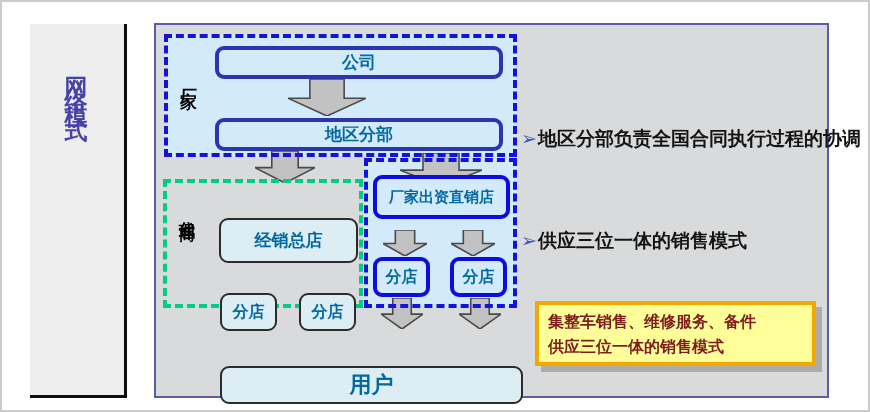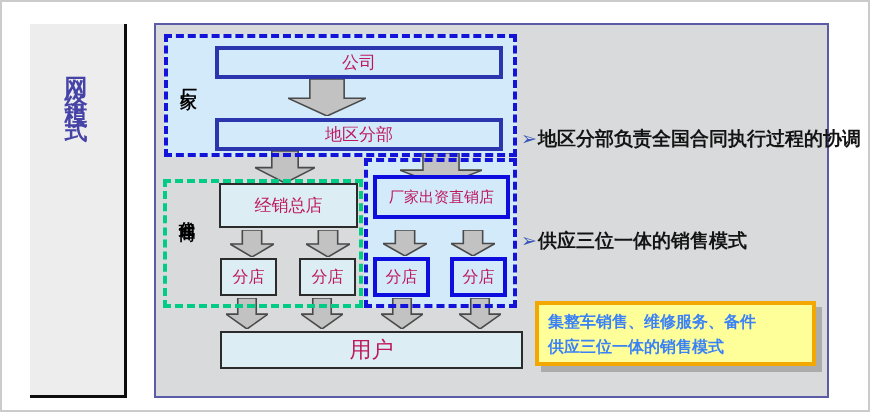--- a/index.html
+++ b/index.html
@@ -27,25 +27,25 @@
   .abs{position:absolute;box-sizing:border-box;}
   
   .factory-bg{left:162px;top:32px;width:353px;height:123px;background:#d3eafb;}
   .direct-bg{left:362px;top:156px;width:153px;height:150px;background:#d3eafb;}
   .factory-frame{left:162px;top:32px;width:353px;height:123px;border:4px dashed #1414d8;}
   .direct-frame{left:362px;top:156px;width:153px;height:150px;border:4px dashed #1414d8;}
   .agent-frame{left:161px;top:177px;width:200px;height:129px;border:4px dashed #00cc85;}
   
   .node{
     position:absolute;box-sizing:border-box;display:flex;align-items:center;justify-content:center;
-    font-weight:normal;color:#be185d;white-space:nowrap;
+    font-weight:bold;color:#0369a1;white-space:nowrap;border-radius:9px;
   }
   .navy{border:4px solid #2b35ad;background:#d3eafb;}
   .bright{border:4px solid #0d0de0;background:#d3eafb;}
-  .plain{border:2px solid #2b2b2b;background:#dcedf3;}
+  .plain{border:2px solid #2b2b2b;background:#dcedf3;margin-top:35px;}
   .company{left:213px;top:44px;width:288px;height:33px;font-size:17px;}
   .regional{left:213px;top:116px;width:288px;height:33px;font-size:17px;}
   .headstore{left:217px;top:181px;width:139px;height:45px;font-size:17px;}
   .branch-a1{left:218px;top:256px;width:57px;height:38px;font-size:16px;}
   .branch-a2{left:297px;top:256px;width:57px;height:38px;font-size:16px;}
   .directstore{left:371px;top:173px;width:137px;height:44px;font-size:15px;}
   .branch-b1{left:371px;top:255px;width:57px;height:40px;font-size:16px;}
   .branch-b2{left:448px;top:255px;width:57px;height:40px;font-size:16px;}
   .users{left:218px;top:329px;width:303px;height:38px;font-size:22px;}
   
@@ -59,21 +59,21 @@
   .arrow{position:absolute;display:block;}
   
   .annot{position:absolute;font-size:19px;font-weight:bold;color:#141414;white-space:nowrap;}
   .annot .bullet{color:#3a57b8;margin-right:1px;font-weight:normal;}
   .annot1{left:519px;top:124px;}
   .annot2{left:519px;top:226px;}
   
   .note{
     position:absolute;left:533px;top:299px;width:281px;height:65px;box-sizing:border-box;
     background:#ffff99;border:4px solid #f2a701;box-shadow:6px 6px 0 #acacac;
-    padding:5px 9px;font-size:16px;font-weight:bold;color:#3b82f6;line-height:1.55;
+    padding:5px 9px;font-size:16px;font-weight:bold;color:#7f1d1d;line-height:1.55;
   }
 </style>
 </head>
 <body>
 
 <div class="stage">
 
   <div class="sidebar">
     <div class="sidebar-title">网络模式</div>
   </div>

